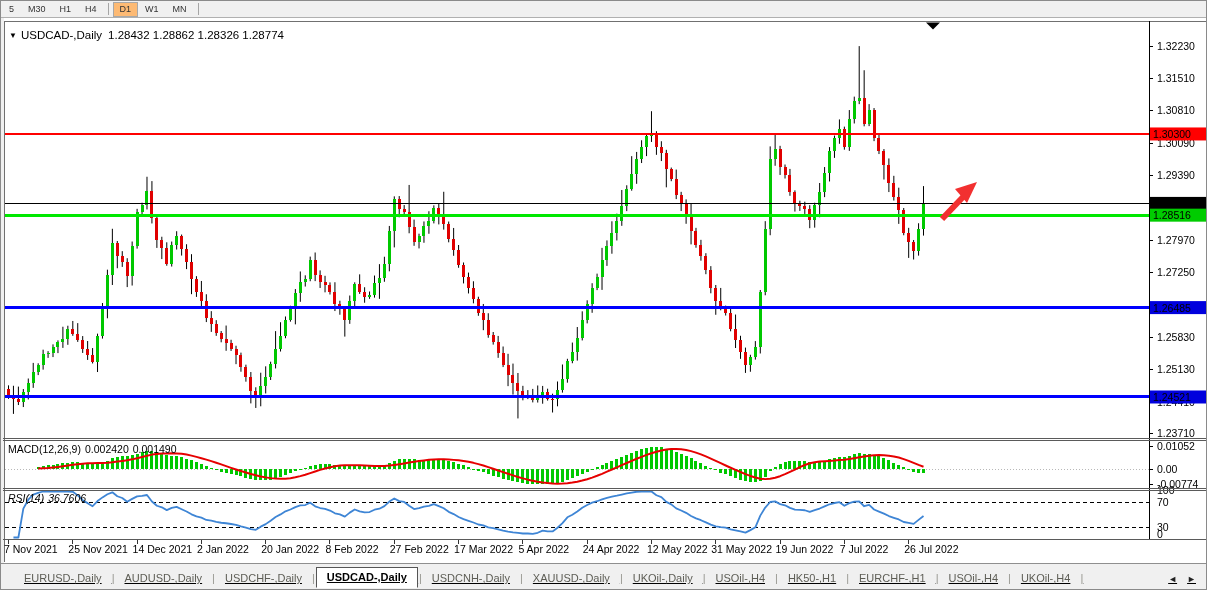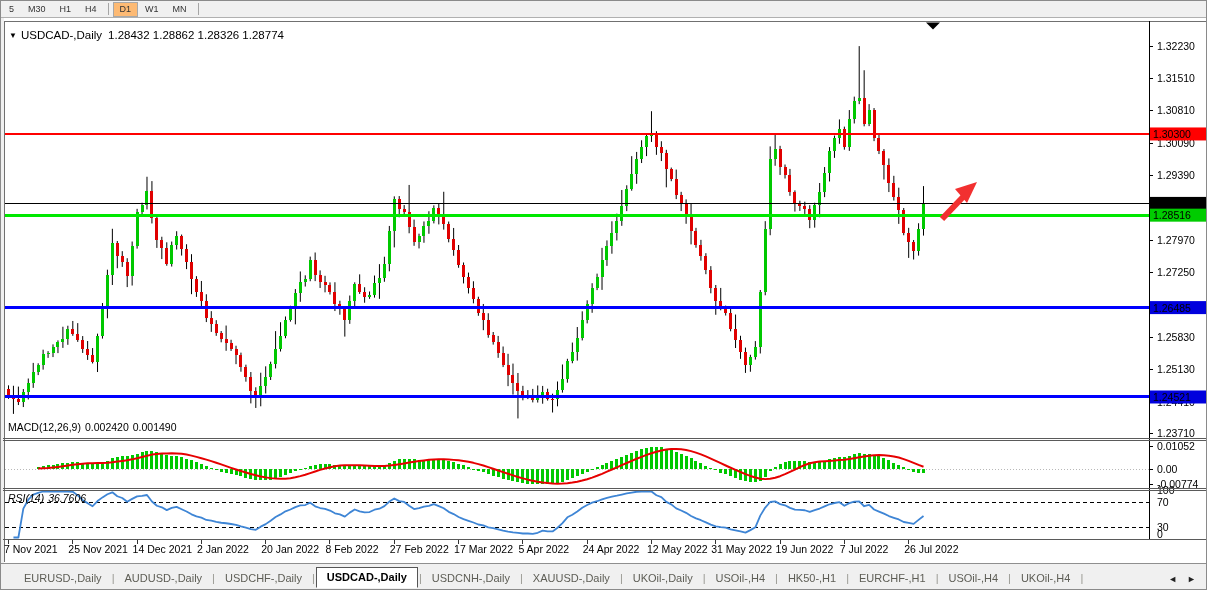--- a/index.html
+++ b/index.html
@@ -12,27 +12,27 @@
   .tf-btn.active{background:#fdba74;border:1px solid #a8a8a8;padding:0 6px;}
   .vsep{width:1px;height:12px;background:#a5a5a5;margin:0 4px;}
   
   svg#chart{position:absolute;top:17px;left:0;background:#ffffff;}
   svg text{font-family:"Liberation Sans",sans-serif;fill:#000;}
   
   .overlay{position:absolute;z-index:5;pointer-events:none;color:#000;white-space:nowrap;text-align:right;}
   .title{top:28px;left:8px;font-size:11.5px;}
   .title .tri{font-size:8px;vertical-align:1px;}
   .title .sym{margin:0 6px 0 4px;}
-  .macd-lab{top:420px;left:7px;font-size:10.5px;}
+  .macd-lab{top:442px;left:7px;font-size:10.5px;}
   .macd-lab span{margin-right:4px;}
   .rsi-lab{top:491px;left:7px;font-size:10.5px;}
   .rsi-lab span{margin-right:4px;font-style:italic;}
   
   .tabbar{position:absolute;top:562px;left:0;width:1207px;height:28px;background:#f0f0f0;
-          border-top:1px solid #8f8f8f;display:flex;align-items:flex-end;padding:0 4px 4px 14px;}
+          border-top:1px solid #8f8f8f;display:flex;align-items:flex-end;padding:0 4px 4px 14px;text-decoration:underline;}
   .tab{font-size:11px;color:#5d5d55;padding:3px 9px 3px;cursor:default;}
   .tab.active{background:#fff;border:1px solid #555;border-bottom:1px solid #fff;color:#000;font-weight:bold;margin-bottom:-1px;padding:3px 10px 4px;}
   .tabsep{color:#979790;font-size:11px;padding:0 1px 3px;}
   .scrolls{margin-left:auto;display:flex;align-items:center;gap:10px;padding:0 8px 3px 4px;font-size:9px;color:#222;}
 </style>
 </head>
 <body>
 
 <div class="app">
 

